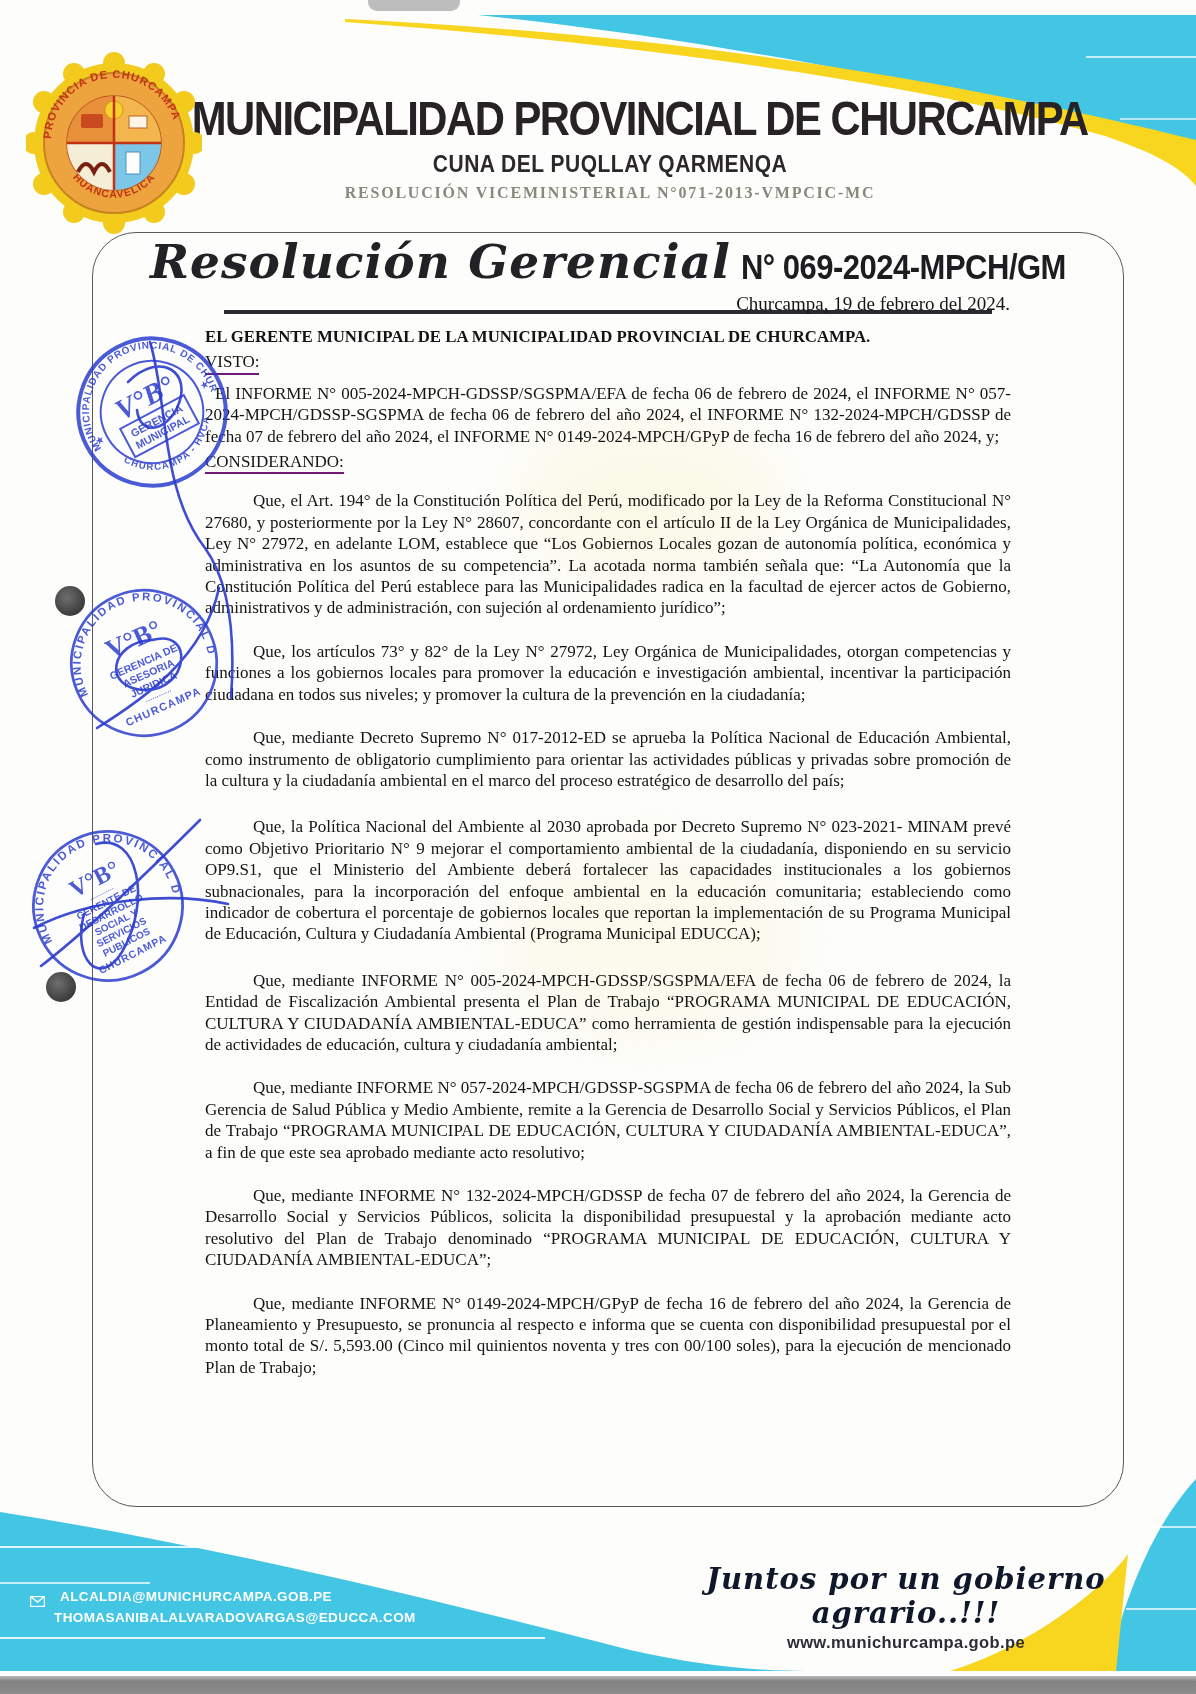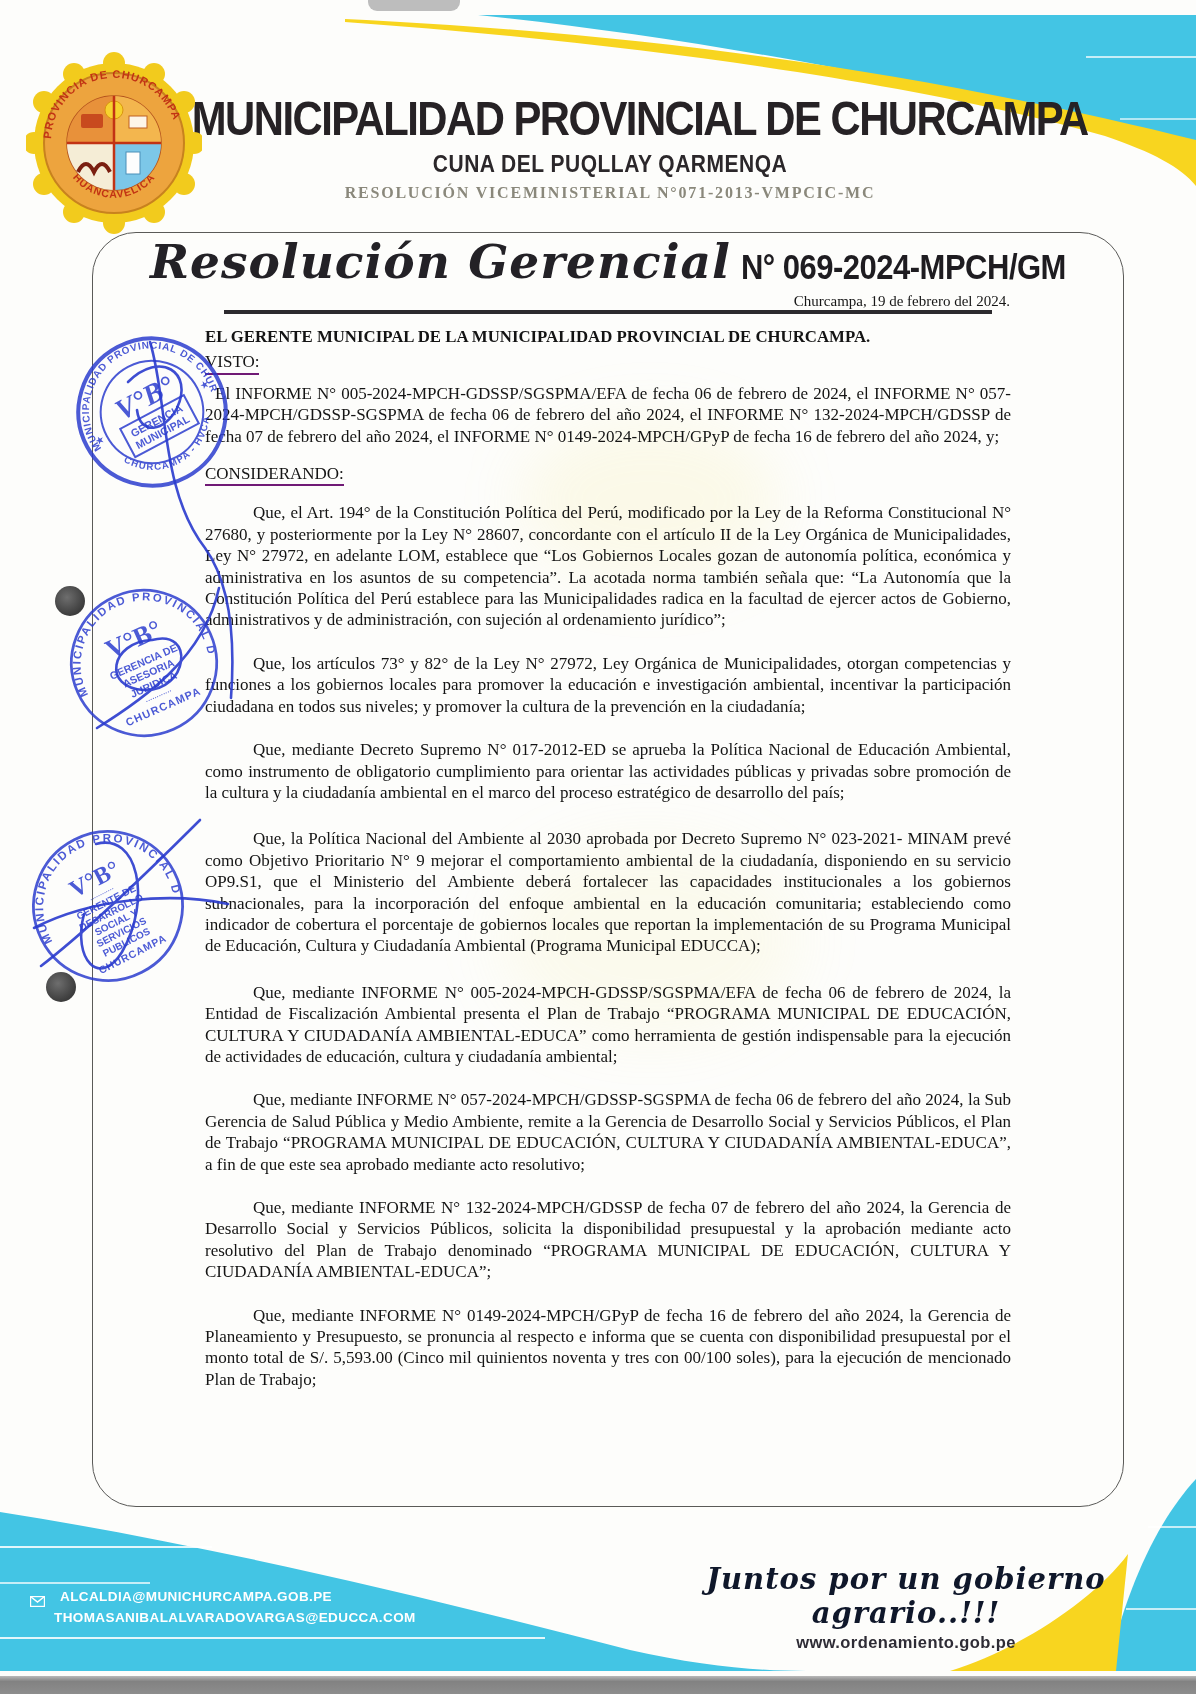--- a/index.html
+++ b/index.html
@@ -19,30 +19,30 @@
   
   .frame{left:92px;top:232px;width:1030px;height:1273px;border:1.6px solid #5a5a58;
          border-radius:44px;z-index:1;background:transparent;}
   
   .title-row{left:92px;top:234px;width:1032px;text-align:center;z-index:2;white-space:nowrap;}
   .title-script{font-family:"DejaVu Serif",serif;font-style:italic;font-weight:bold;
                 font-size:47px;letter-spacing:1px;color:#232126;}
   .title-num{font-family:"Liberation Sans",sans-serif;font-weight:bold;font-size:31px;
              letter-spacing:-.5px;color:#1e1c20;margin-left:6px;display:inline-block;transform:scaleY(1.12);}
   .title-underline{left:224px;top:310px;width:768px;height:3.5px;background:#2c2a2e;z-index:2;}
-  .dateline{left:92px;top:293px;width:918px;text-align:right;font-size:15px;z-index:2;}
+  .dateline{left:92px;top:293px;width:918px;text-align:right;font-size:19px;z-index:2;}
   
   .body{left:205px;top:326px;width:806px;font-size:17px;line-height:21.4px;
         text-align:justify;z-index:2;color:#141414;}
   .body p{margin:0 0 22px 0;text-indent:48px;}
   .addressee{font-weight:bold;margin-bottom:4px;font-size:16.8px;}
   .label{font-weight:normal;display:inline-block;border-bottom:2px solid #701a75;margin-bottom:4px;}
   .lbl-block{margin-bottom:4px;}
   .visto-p{margin:2px 0 2px 0!important;text-indent:10px!important;}
-  .considerando-block{margin:16px 0 12px 0;}
+  .considerando-block{margin:4px 0 12px 0;}
   .gap-lg{margin-bottom:25px!important;}
   
   .stamp{z-index:5;opacity:.84;}
   .sig{z-index:6;}
   .hole{background:radial-gradient(circle at 40% 38%,#6e6e6e,#3c3c3c 70%);border-radius:50%;z-index:7;}
   
   .footer-svg{left:0;top:1468px;z-index:1;}
   .contact{left:30px;top:1586px;z-index:3;font-family:"Liberation Sans",sans-serif;
            font-weight:bold;color:#ffffff;font-size:13.5px;letter-spacing:.4px;line-height:21px;}
   .contact .row{display:flex;align-items:flex-end;gap:15px;}
@@ -239,17 +239,17 @@
         </svg>
       <span>ALCALDIA@MUNICHURCAMPA.GOB.PE</span>
     </div>
     <div class="row ind">
       <span>THOMASANIBALALVARADOVARGAS@EDUCCA.COM</span>
     </div>
   </div>
 
   <div class="abs slogan-wrap">
     <div class="slogan">Juntos por un gobierno agrario..!!!</div>
-    <div class="website">www.ordenamiento.gob.pe</div>
+    <div class="website">www.munichurcampa.gob.pe</div>
   </div>
 
   <div class="abs bottom-shadow"></div>
 </div>
 
 </body></html>

